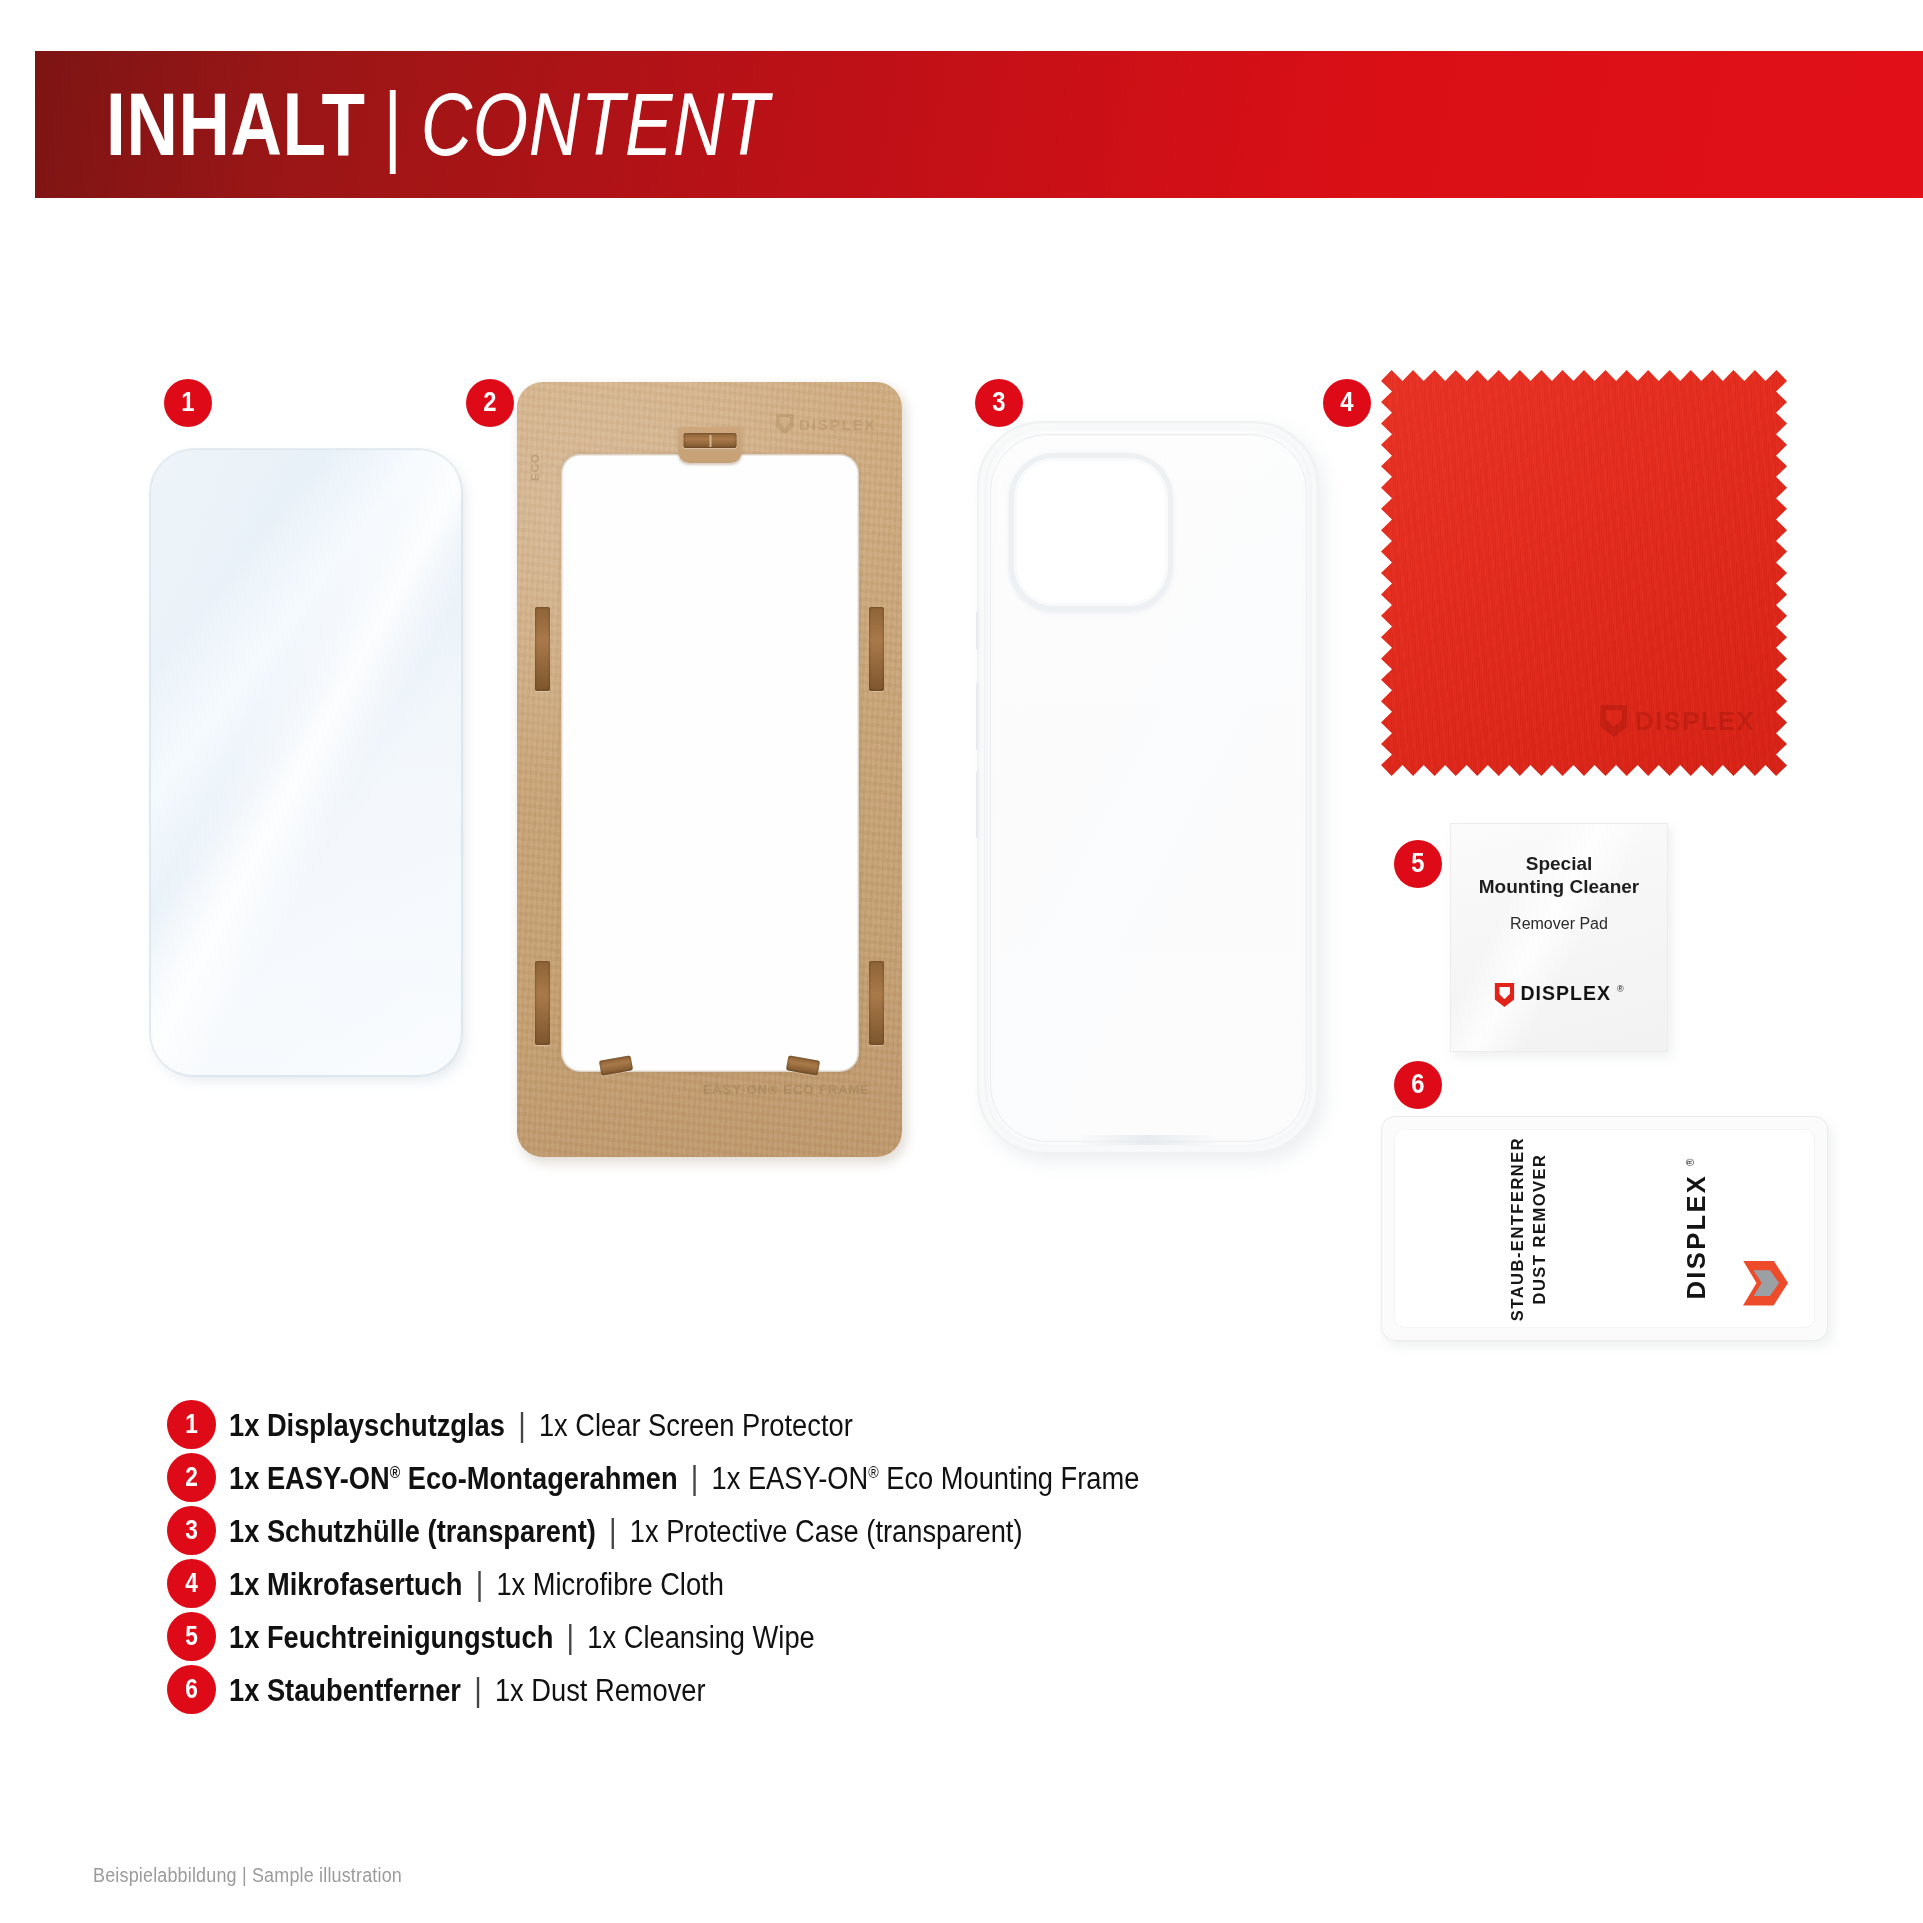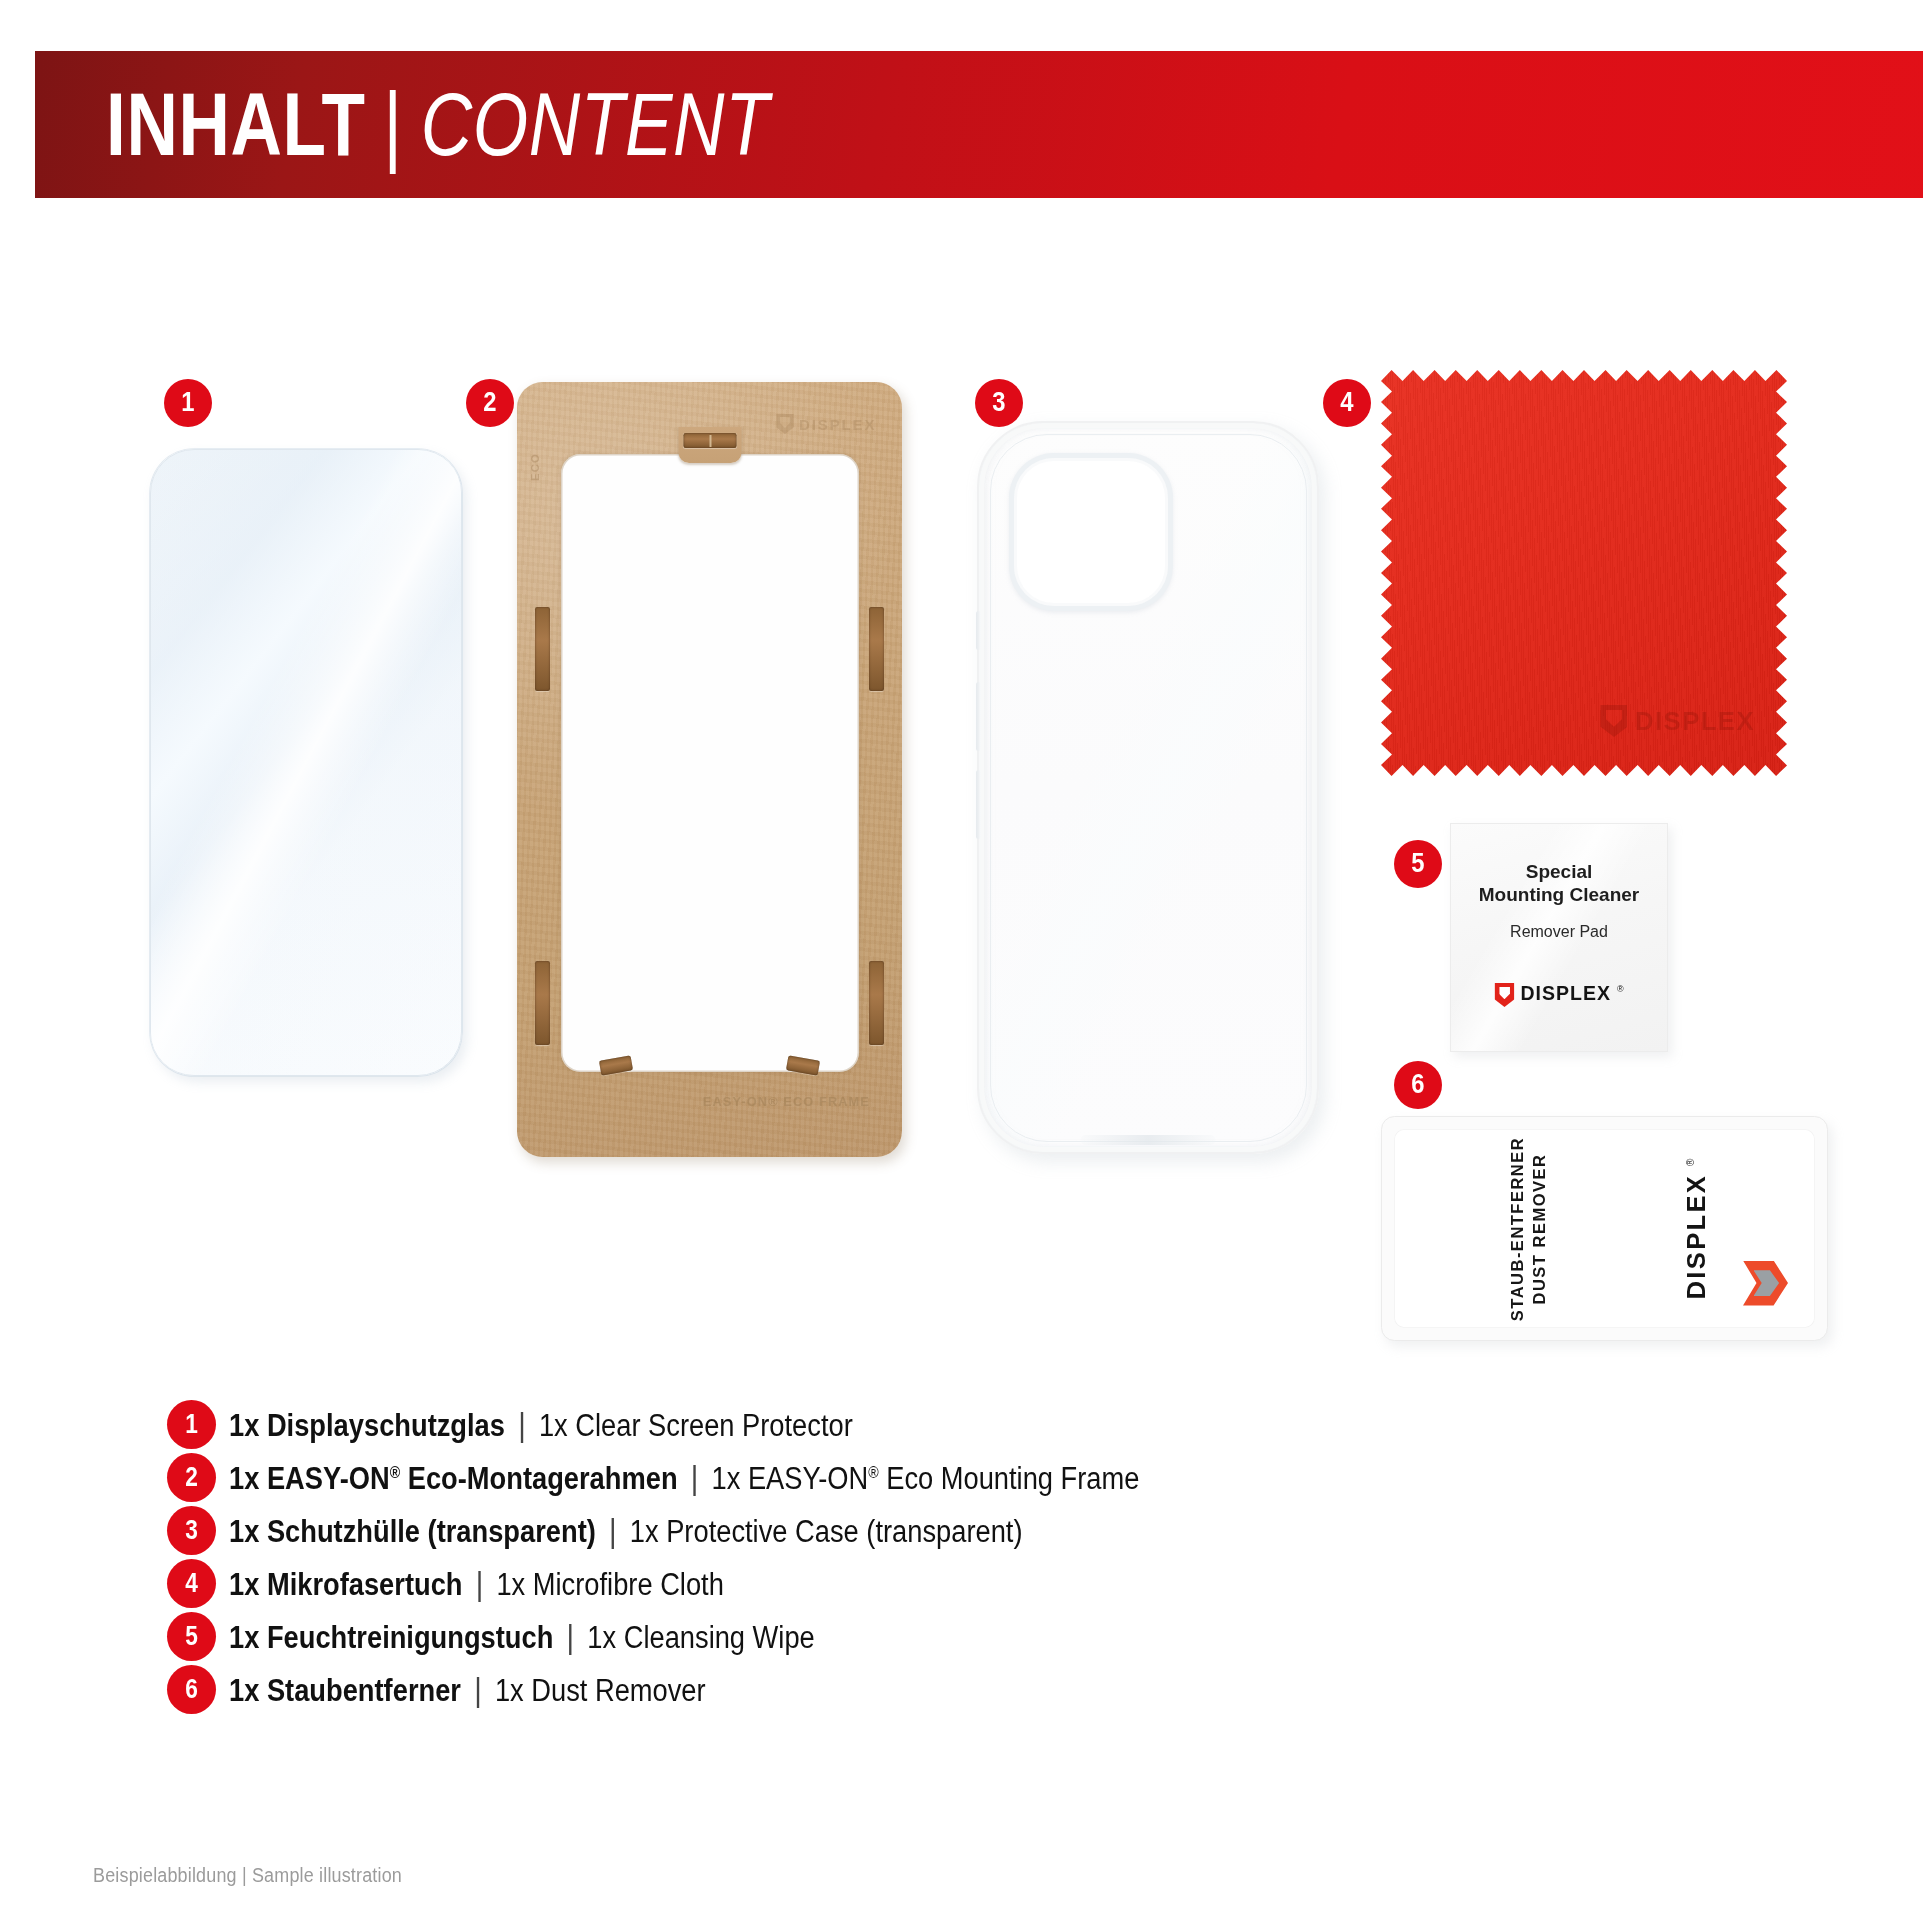--- a/index.html
+++ b/index.html
@@ -106,21 +106,21 @@
   .frame-logo .shield::after {
     content:""; position:absolute; left:3.8px; top:3px; right:3.8px; bottom:30%;
     background: rgba(210,178,136,0.85);
     clip-path: polygon(0 0, 100% 0, 100% 55%, 50% 100%, 0 55%);
   }
   .frame-logo .wm {
     font-size: 15px; font-weight: 700; letter-spacing: 1.9px;
     color: #a9865d;
   }
   .frame-emboss-bottom {
-    position: absolute; right: 32px; bottom: 48px;
+    position: absolute; right: 32px; bottom: 60px;
     font-size: 12.8px; letter-spacing: 1.1px; font-weight: 600;
     color: rgba(160,126,84,0.52);
     white-space: nowrap;
   }
   .frame-emboss-left {
     position: absolute; left: 12px; top: 99px;
     font-size: 11.3px; letter-spacing: 1.1px; font-weight: 600;
     color: rgba(160,126,84,0.40);
     white-space: nowrap;
     transform: rotate(-90deg); transform-origin: left top;
@@ -239,21 +239,21 @@
   
   .sachet {
     position: absolute; left: 1450px; top: 823px;
     width: 218px; height: 229px;
     background:
       linear-gradient(120deg, rgba(255,255,255,0.0) 30%, rgba(255,255,255,0.85) 44%, rgba(255,255,255,0) 58%),
       linear-gradient(165deg, #fbfbfb 0%, #f6f6f6 46%, #f2f2f2 100%);
     border: 0.8px solid #ececec;
     box-shadow: 3.8px 5.3px 10.5px rgba(180,185,190,0.22);
     display: flex; flex-direction: column; align-items: center;
-    padding-top: 36px;
+    padding-top: 28px;
   }
   .sachet-t1 { font-size: 19px; font-weight: 700; color: #1e1e1e; line-height: 1.22; text-align: center; }
   .sachet-t2 { font-size: 16px; font-weight: 400; color: #2a2a2a; margin-top: 16.5px; }
   .sachet-logo {
     position: absolute; left: 50%; bottom: 44px; transform: translateX(-50%);
     display: flex; align-items: flex-start; gap: 6px;
   }
   .sachet-logo .shield {
     width: 20px; height: 24px; background: #e2231a;
     clip-path: polygon(0 0, 100% 0, 100% 68%, 50% 100%, 0 68%);

